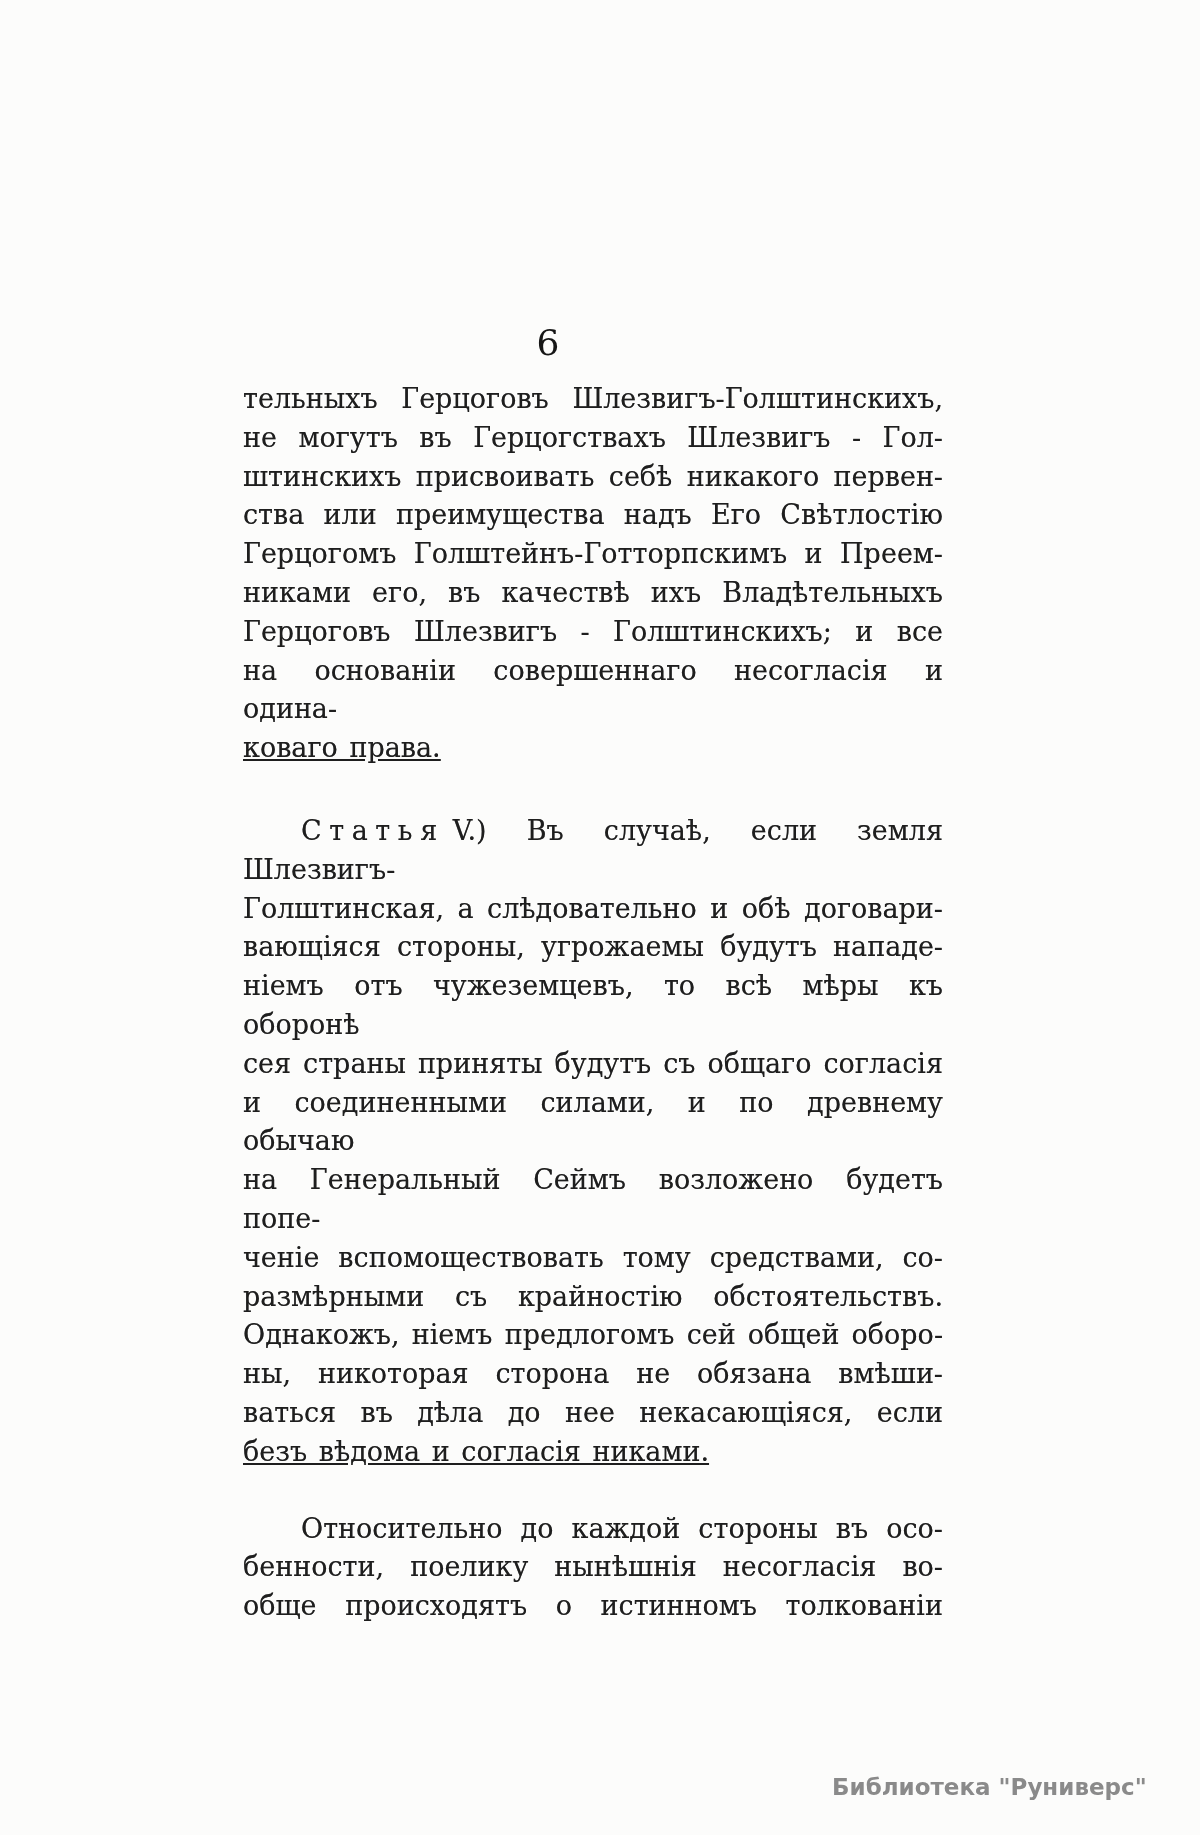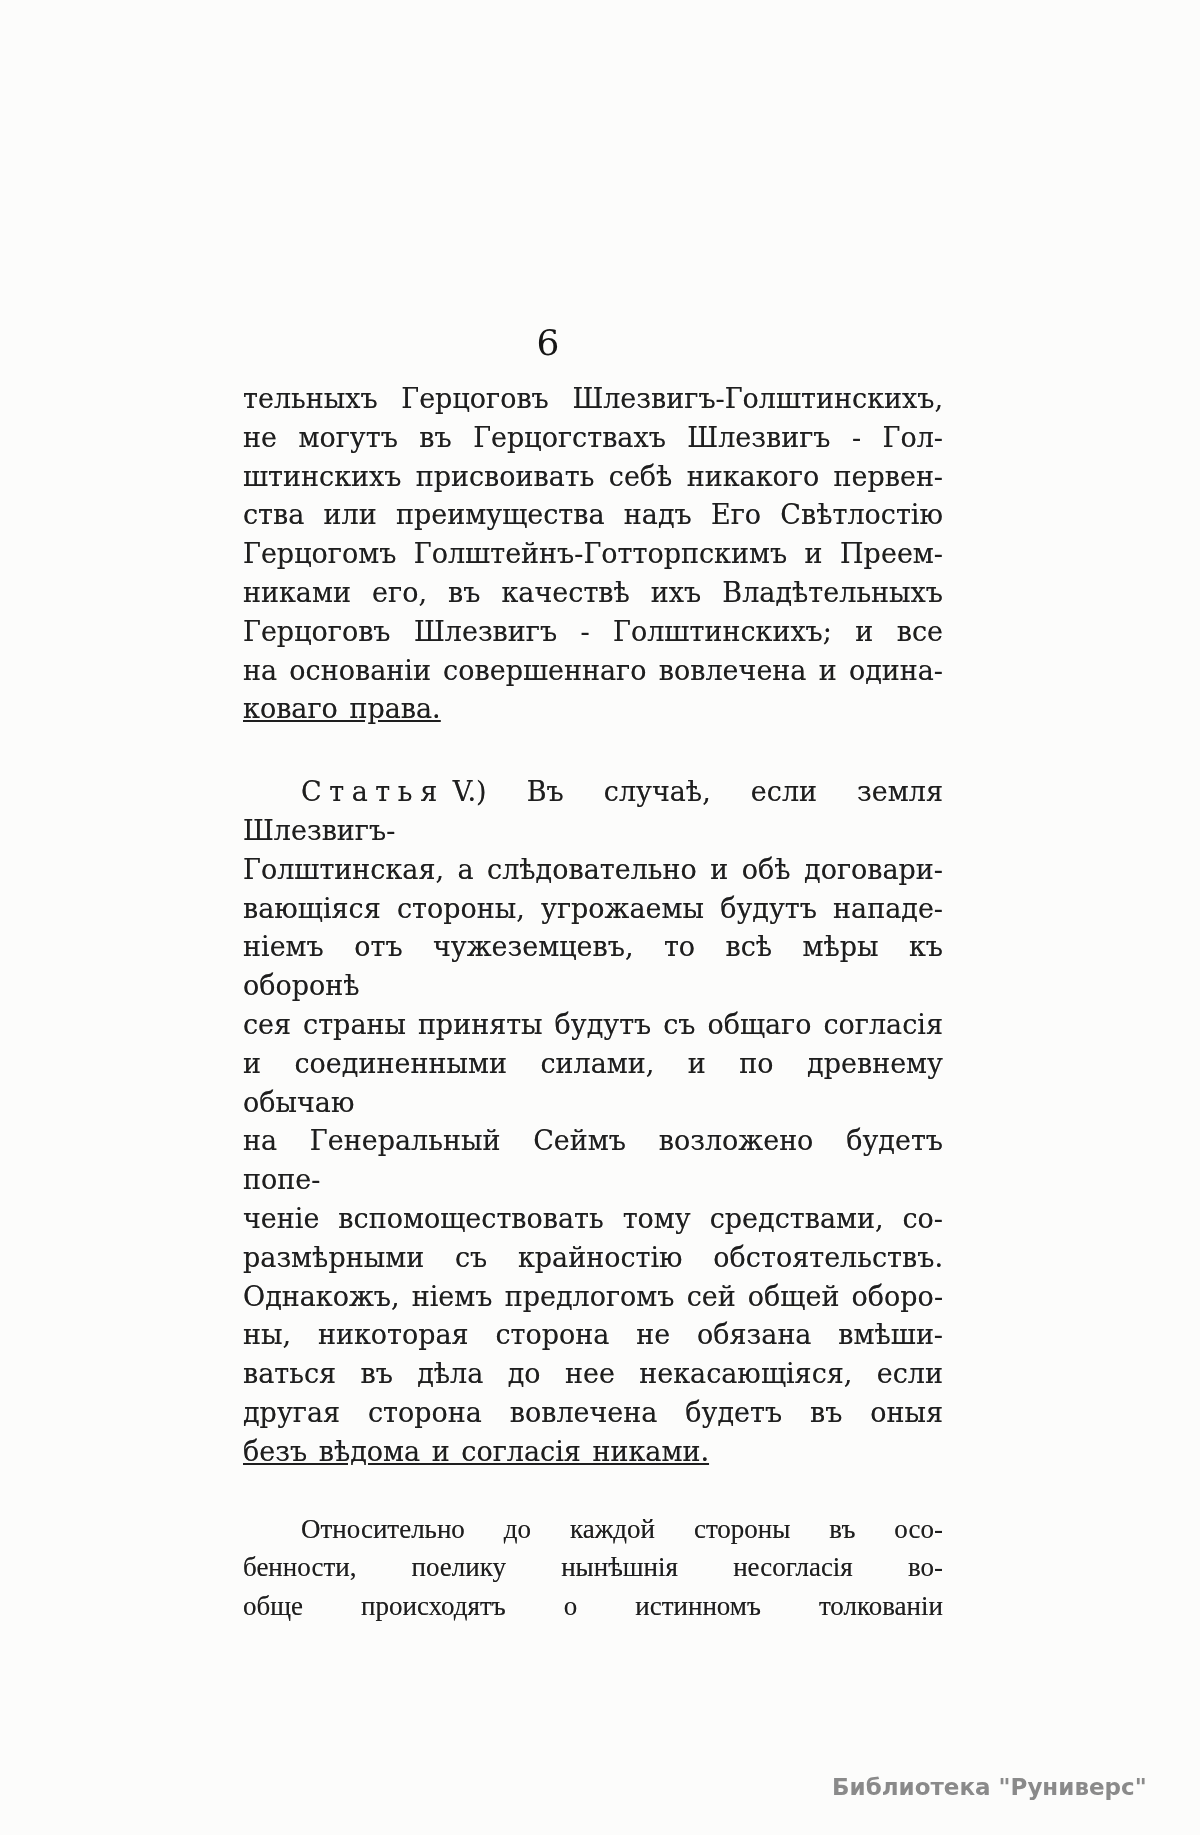--- a/index.html
+++ b/index.html
@@ -25,21 +25,21 @@
     position: absolute;
     left: 243px;
     top: 380px;
     width: 700px;
     font-size: 27px;
     line-height: 38.8px;
     word-spacing: 3px;
   }
   .paragraph { margin: 0; }
   .para-2 { margin-top: 44px; }
-  .para-3 { margin-top: 38px; font-family: Liberation Serif, serif; }
+  .para-3 { margin-top: 38px; }
   .line {
     text-align: justify;
     text-align-last: justify;
     white-space: normal;
     text-shadow: 0 0 0.5px rgba(20,20,20,0.55);
   }
   .line.last {
     text-align-last: left;
     text-decoration: underline;
   }
@@ -71,38 +71,37 @@
   <div class="text-block">
 
     <div class="paragraph para-1">
       <div class="line">тельныхъ Герцоговъ Шлезвигъ-Голштинскихъ,</div>
       <div class="line">не могутъ въ Герцогствахъ Шлезвигъ - Гол-</div>
       <div class="line">штинскихъ присвоивать себѣ никакого первен-</div>
       <div class="line">ства или преимущества надъ Его Свѣтлостію</div>
       <div class="line">Герцогомъ Голштейнъ-Готторпскимъ и Преем-</div>
       <div class="line">никами его, въ качествѣ ихъ Владѣтельныхъ</div>
       <div class="line">Герцоговъ Шлезвигъ - Голштинскихъ; и все</div>
-      <div class="line">на основаніи совершеннаго вовлечена и одина-</div>
+      <div class="line">на основаніи совершеннаго несогласія и одина-</div>
       <div class="line last">коваго права.</div>
     </div>
 
     <div class="paragraph para-2">
       <div class="line indent"><span class="article-label">Статья</span><span>V.) Въ случаѣ, если земля Шлезвигъ-</span></div>
       <div class="line">Голштинская, а слѣдовательно и обѣ договари-</div>
       <div class="line">вающіяся стороны, угрожаемы будутъ нападе-</div>
       <div class="line">ніемъ отъ чужеземцевъ, то всѣ мѣры къ оборонѣ</div>
       <div class="line">сея страны приняты будутъ съ общаго согласія</div>
       <div class="line">и соединенными силами, и по древнему обычаю</div>
       <div class="line">на Генеральный Сеймъ возложено будетъ попе-</div>
       <div class="line">ченіе вспомоществовать тому средствами, со-</div>
       <div class="line">размѣрными съ крайностію обстоятельствъ.</div>
       <div class="line">Однакожъ, ніемъ предлогомъ сей общей оборо-</div>
       <div class="line">ны, никоторая сторона не обязана вмѣши-</div>
       <div class="line">ваться въ дѣла до нее некасающіяся, если</div>
-      <div class="line">другая сторона вовлечена будетъ въ оныя</div>
       <div class="line last">безъ вѣдома и согласія никами.</div>
     </div>
 
     <div class="paragraph para-3">
       <div class="line indent">Относительно до каждой стороны въ осо-</div>
       <div class="line">бенности, поелику нынѣшнія несогласія во-</div>
       <div class="line">обще происходятъ о истинномъ толкованіи</div>
     </div>
 
   </div>

